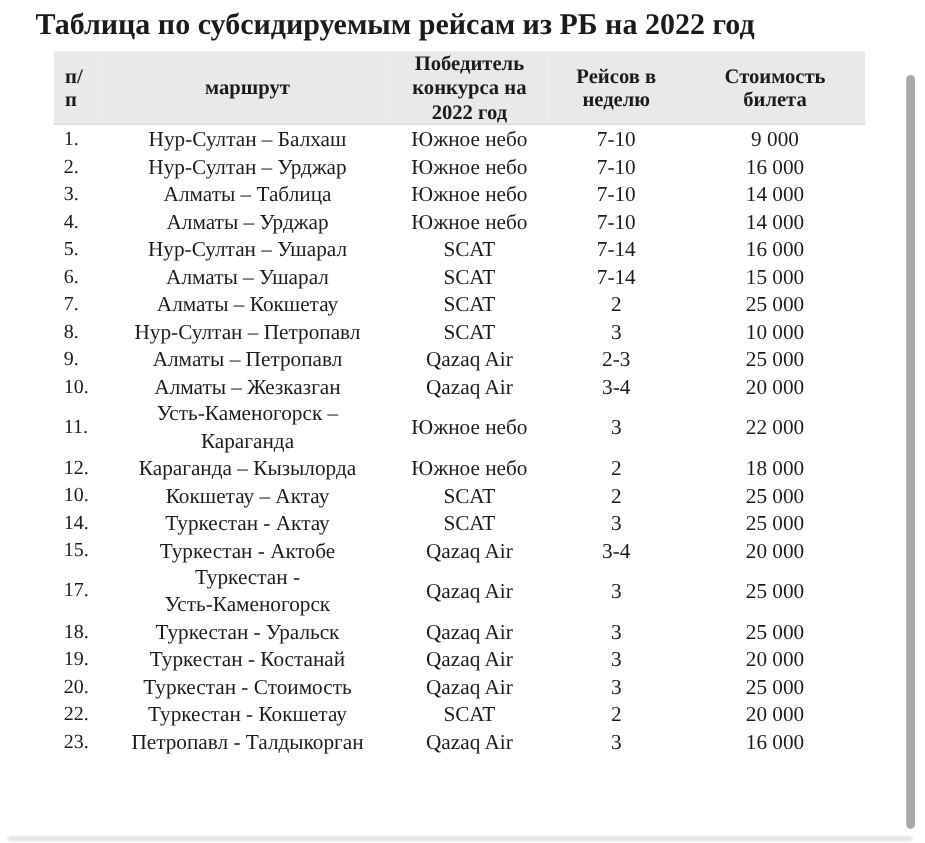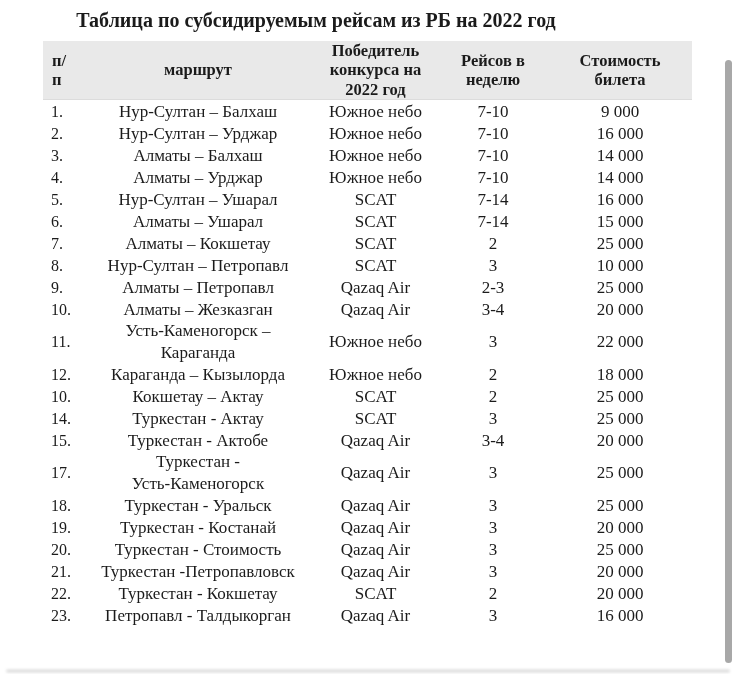--- a/index.html
+++ b/index.html
@@ -13,21 +13,21 @@
     color: #1b1b1b;
   }
   .title {
     position: absolute;
     top: 0; left: 0;
     width: 632px; height: 41px;
     display: flex;
     align-items: center;
     justify-content: center;
     box-sizing: border-box;
-    font-size: 20px;
+    font-size: 24px;
     font-weight: bold;
     white-space: nowrap;
   }
   table.flights {
     position: absolute;
     left: 43px;
     top: 41px;
     width: 649px;
     border-collapse: collapse;
     table-layout: fixed;
@@ -134,21 +134,21 @@
     </tr>
         <tr>
       <td class="c-num">2.</td>
       <td class="c-route">Нур-Султан – Урджар</td>
       <td class="c-winner">Южное небо</td>
       <td class="c-freq">7-10</td>
       <td class="c-price">16 000</td>
     </tr>
         <tr>
       <td class="c-num">3.</td>
-      <td class="c-route">Алматы – Балхаш</td>
+      <td class="c-route">Алматы – Таблица</td>
       <td class="c-winner">Южное небо</td>
       <td class="c-freq">7-10</td>
       <td class="c-price">14 000</td>
     </tr>
         <tr>
       <td class="c-num">4.</td>
       <td class="c-route">Алматы – Урджар</td>
       <td class="c-winner">Южное небо</td>
       <td class="c-freq">7-10</td>
       <td class="c-price">14 000</td>
@@ -254,27 +254,20 @@
       <td class="c-price">20 000</td>
     </tr>
         <tr>
       <td class="c-num">20.</td>
       <td class="c-route">Туркестан - Стоимость</td>
       <td class="c-winner">Qazaq Air</td>
       <td class="c-freq">3</td>
       <td class="c-price">25 000</td>
     </tr>
         <tr>
-      <td class="c-num">21.</td>
-      <td class="c-route">Туркестан -Петропавловск</td>
-      <td class="c-winner">Qazaq Air</td>
-      <td class="c-freq">3</td>
-      <td class="c-price">20 000</td>
-    </tr>
-        <tr>
       <td class="c-num">22.</td>
       <td class="c-route">Туркестан - Кокшетау</td>
       <td class="c-winner">SCAT</td>
       <td class="c-freq">2</td>
       <td class="c-price">20 000</td>
     </tr>
         <tr>
       <td class="c-num">23.</td>
       <td class="c-route">Петропавл - Талдыкорган</td>
       <td class="c-winner">Qazaq Air</td>

